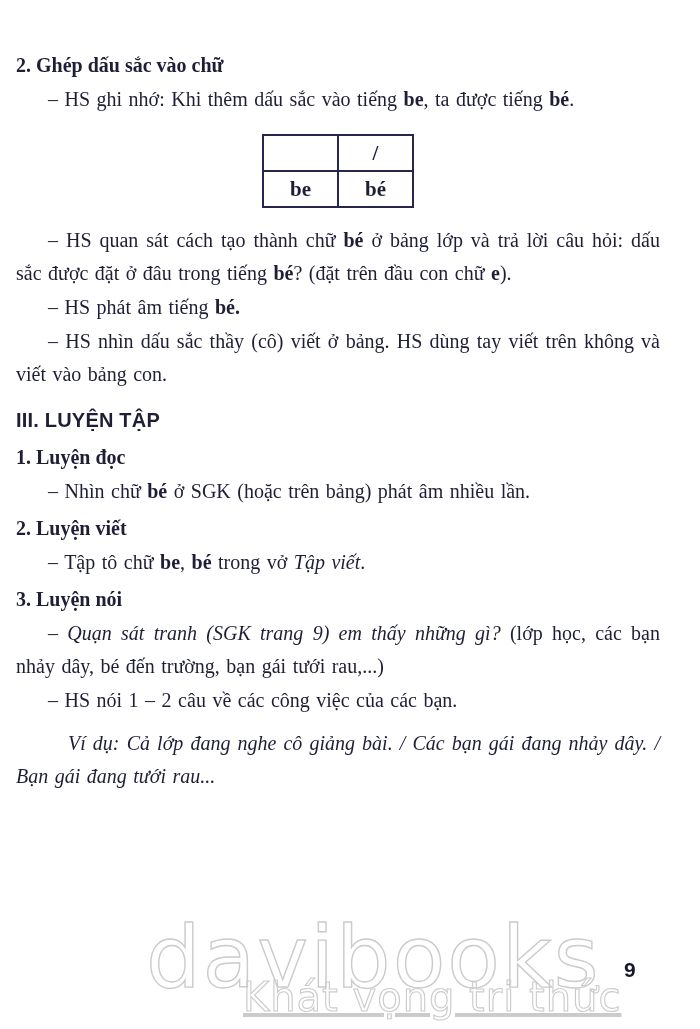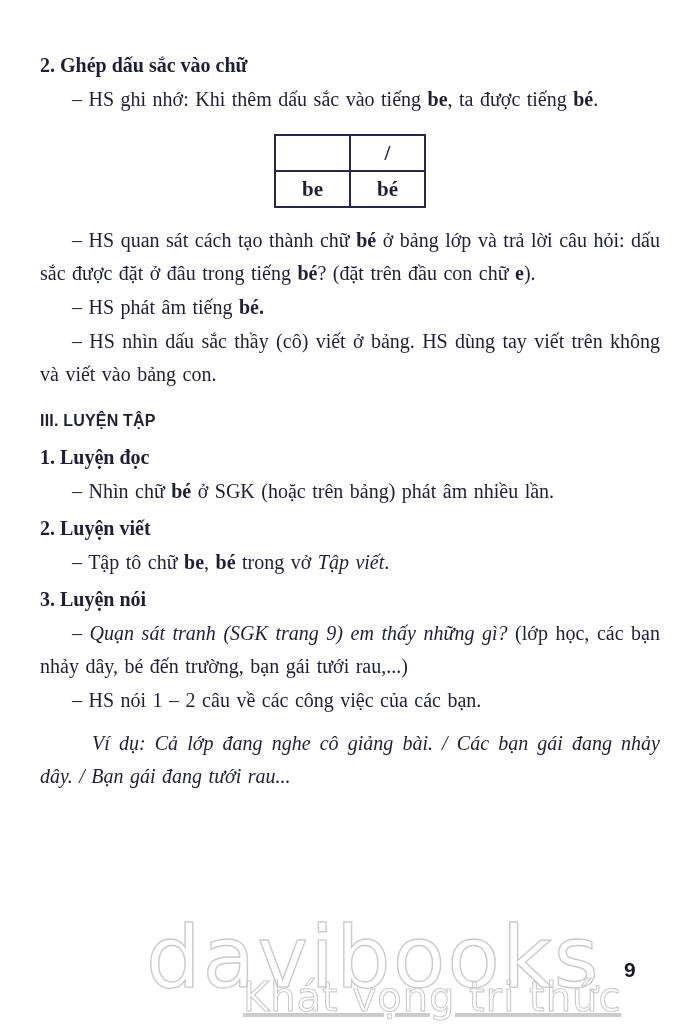--- a/index.html
+++ b/index.html
@@ -12,21 +12,21 @@
     position: relative;
     overflow: hidden;
   }
   .scan-page {
     position: absolute;
     inset: 0;
     background: #ffffff;
   }
   .content {
     position: relative;
-    padding: 45px 40px 0 40px;
+    padding: 45px 40px 0 16px;
     font-size: 20px;
   }
   .blk { line-height: 33px; }
   .blk .b { font-weight: bold; }
   .blk .i { font-style: italic; }
   .p {
     text-align: justify;
     text-indent: 32px;
     margin: 1px 0;
     word-spacing: 1.5px;
@@ -42,21 +42,21 @@
     margin: 4px 0 1px 0;
   }
   .h1i {
     font-weight: bold;
     text-indent: 32px;
     margin: 4px 0 1px 0;
   }
   .hsans {
     font-family: "Liberation Sans", sans-serif;
     font-weight: bold;
-    font-size: 16px;
+    font-size: 20px;
     margin: 13px 0 3px 0;
     letter-spacing: 0.2px;
   }
   table.sound-table {
     border-collapse: collapse;
     margin: 18px auto 16px auto;
   }
   table.sound-table td {
     width: 73px;
     height: 34px;

